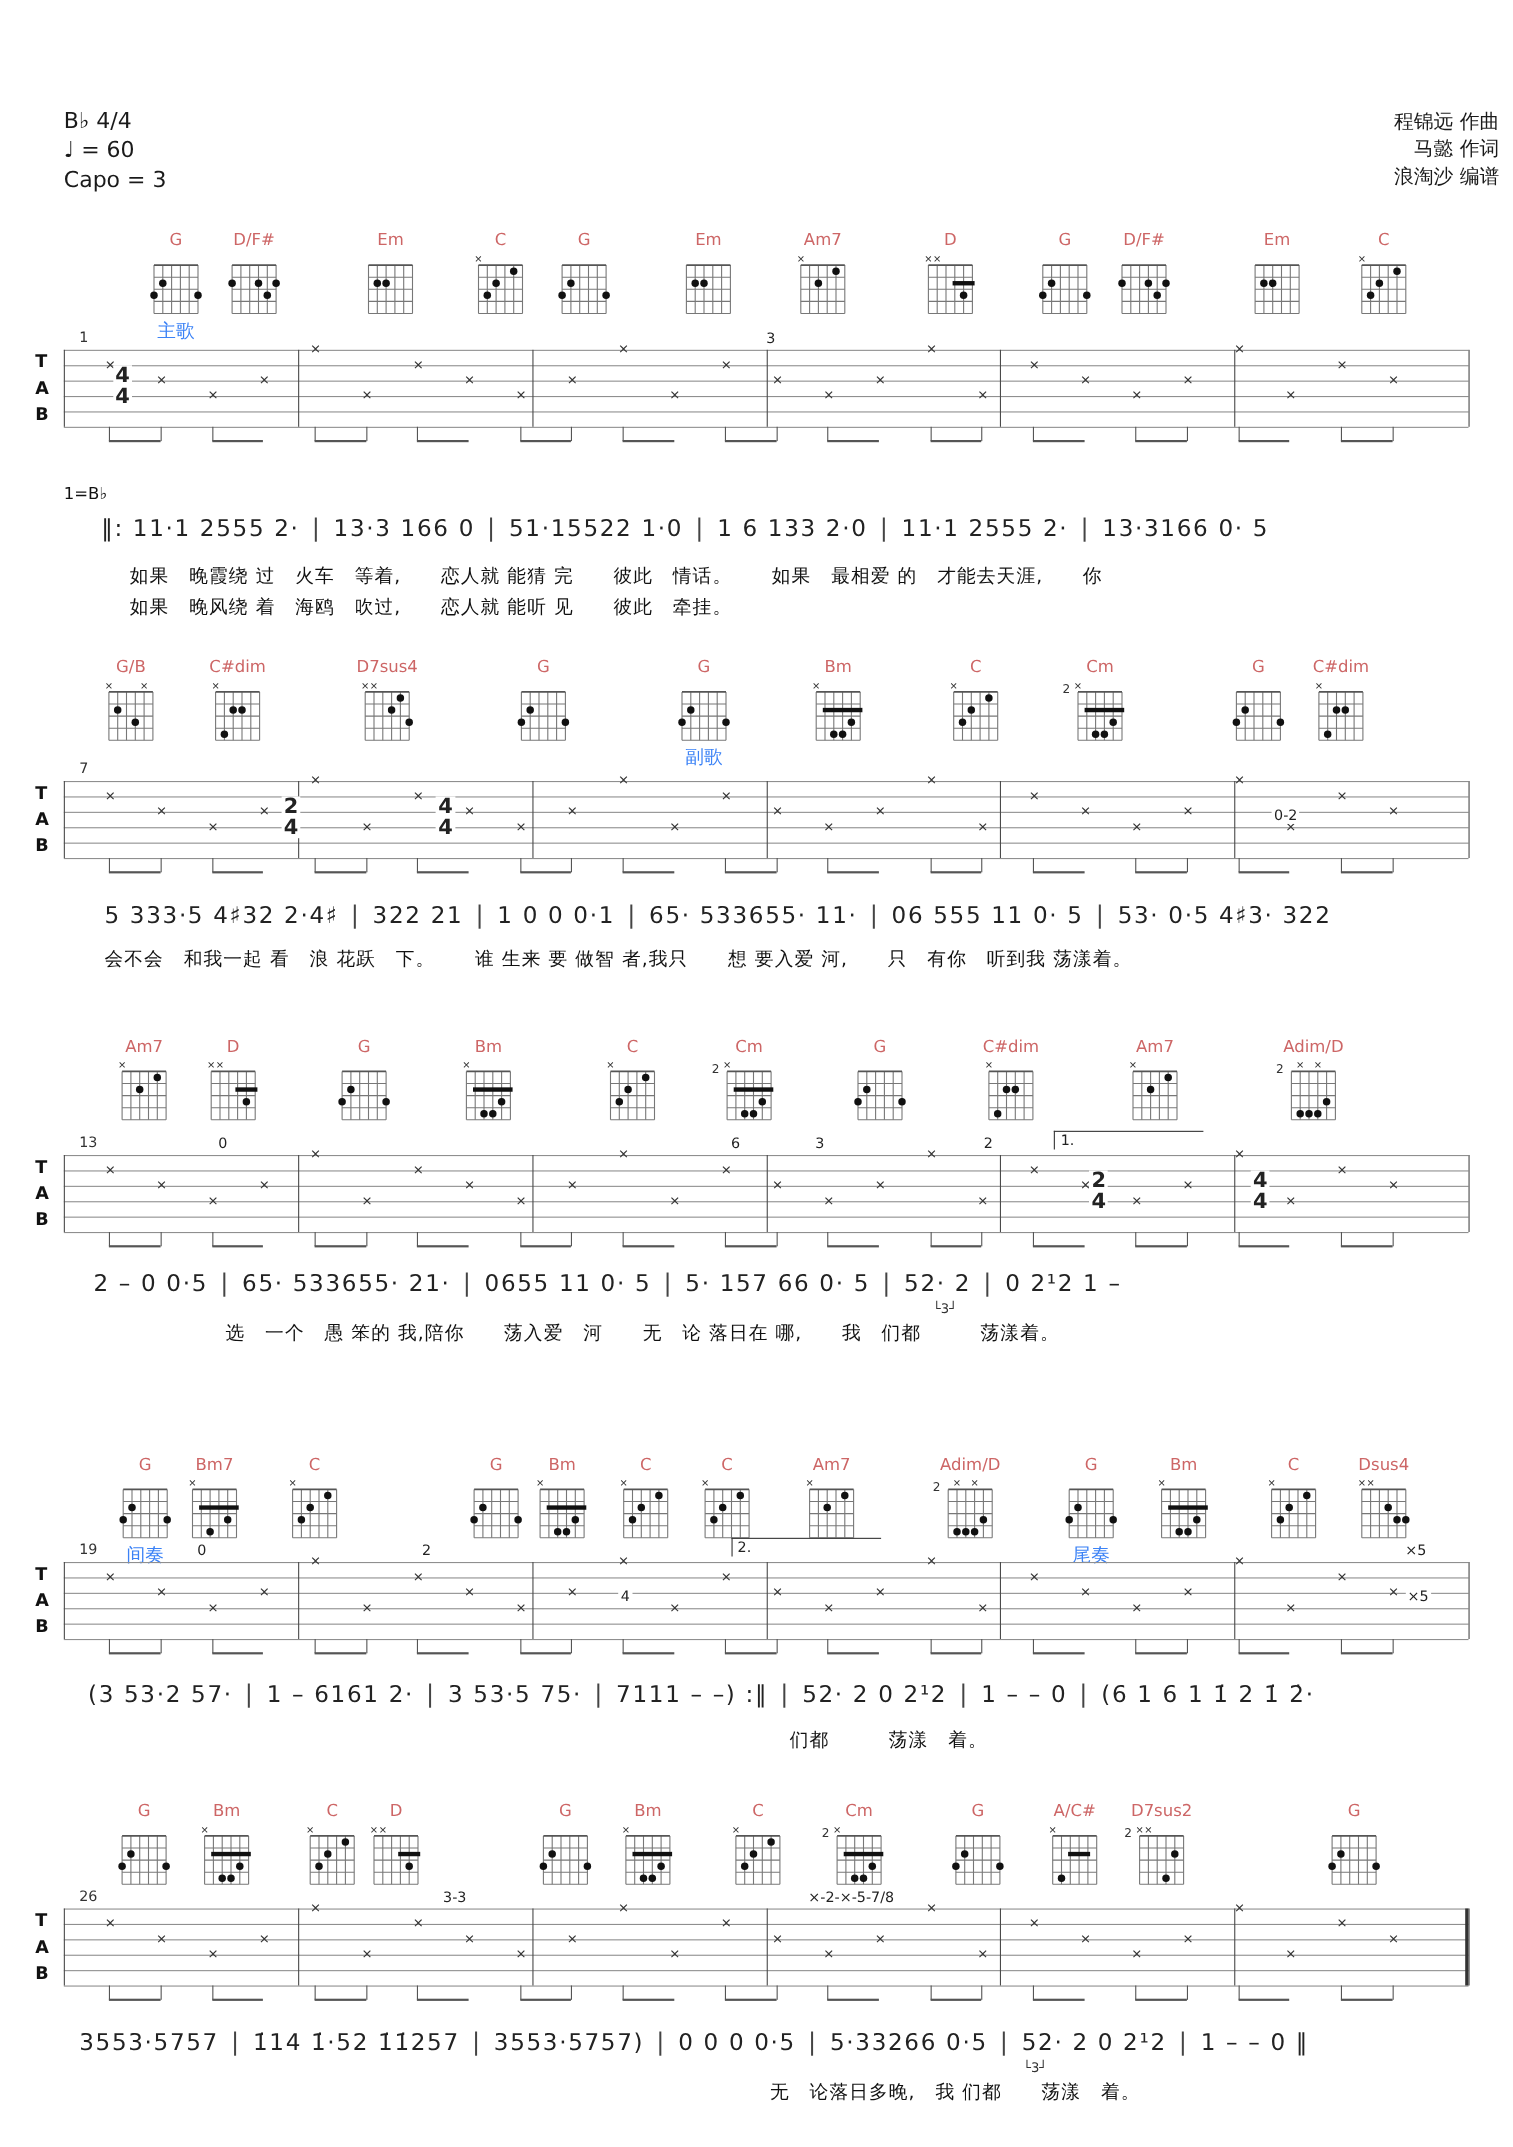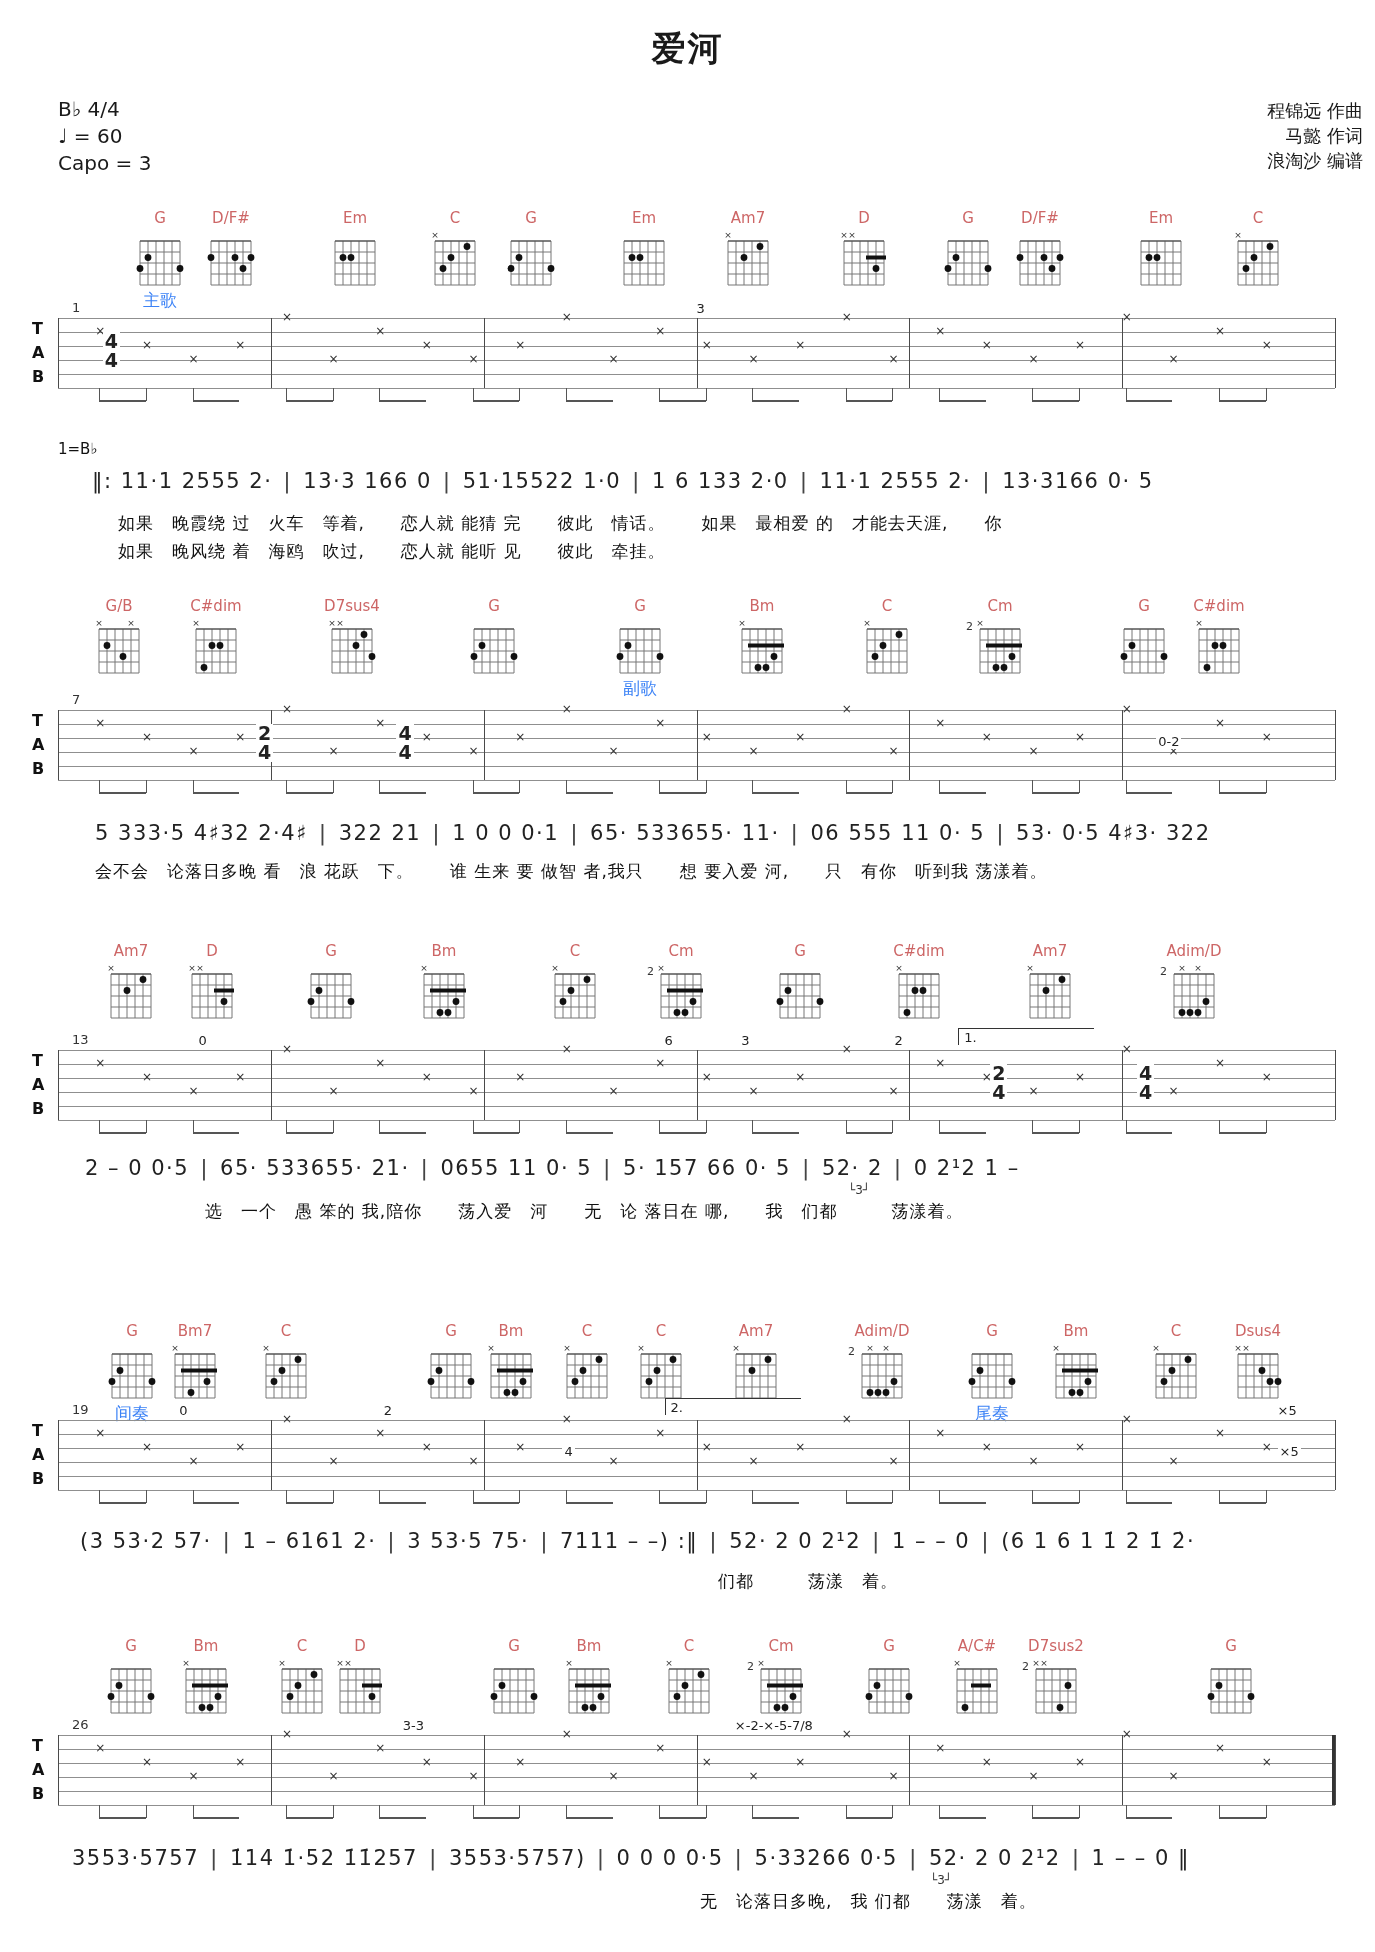--- a/index.html
+++ b/index.html
@@ -36,21 +36,20 @@
   .melody{position:absolute;font-size:21px;letter-spacing:1.5px;white-space:nowrap;color:#222;}
   .melody .sep{color:#444;margin:0 11px;font-size:22px;}
   .mel-ann{position:absolute;font-size:12px;color:#333;}
   .lyric{position:absolute;font-size:17px;letter-spacing:1px;white-space:nowrap;color:#111;}
   .pre-label{position:absolute;font-size:15px;color:#111;}
 </style>
 </head>
 <body>
 
 <div class="page" style="--chordcol: #cd6666;">
-  <div class="title">爱河</div>
   <div class="meta">
     <div>B♭ 4/4</div>
     <div>♩ = 60</div>
     <div>Capo = 3</div>
   </div>
   <div class="credits">
     <div>程锦远 作曲</div>
     <div>马懿 作词</div>
     <div>浪淘沙 编谱</div>
   </div>
@@ -663,21 +662,21 @@
             <div>2</div>
             <div>4</div>
           </div>
           <div class="ann sig" style="left: 26.5%;">
             <div>4</div>
             <div>4</div>
           </div>
           <div class="ann mid" style="left: 86%;">0-2</div>
         </div>
         <div class="melody" style="left: 95px; top: 222px;"><span class="m">5 333·5 4♯32 2·4♯</span><span class="sep">|</span><span class="m">322 21</span><span class="sep">|</span><span class="m">1 0 0 0·1</span><span class="sep">|</span><span class="m">65· 533655· 11·</span><span class="sep">|</span><span class="m">06 555 11 0· 5</span><span class="sep">|</span><span class="m">53· 0·5 4♯3· 322</span></div>
-        <div class="lyric" style="left: 95px; top: 262px;">会不会　论落日多晚 看　浪 花跃　下。　　谁 生来 要 做智 者,我只　　想 要入爱 河,　　只　有你　听到我 荡漾着。</div>
+        <div class="lyric" style="left: 95px; top: 262px;">会不会　和我一起 看　浪 花跃　下。　　谁 生来 要 做智 者,我只　　想 要入爱 河,　　只　有你　听到我 荡漾着。</div>
       </section>
       <section class="system" style="top: 943px;">
         <div class="chord" style="left: 103px;">
           <div class="chord-name">Am7</div>
           <svg width="56" height="62">
             <line x1="8" y1="14" x2="8" y2="58" stroke="#777" stroke-width="1"></line>
             <line x1="16" y1="14" x2="16" y2="58" stroke="#777" stroke-width="1"></line>
             <line x1="24" y1="14" x2="24" y2="58" stroke="#777" stroke-width="1"></line>
             <line x1="32" y1="14" x2="32" y2="58" stroke="#777" stroke-width="1"></line>
             <line x1="40" y1="14" x2="40" y2="58" stroke="#777" stroke-width="1"></line>

